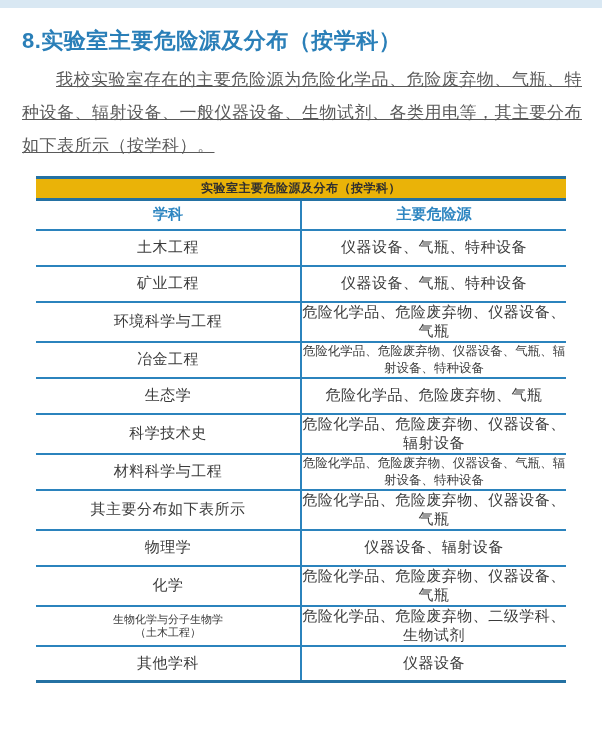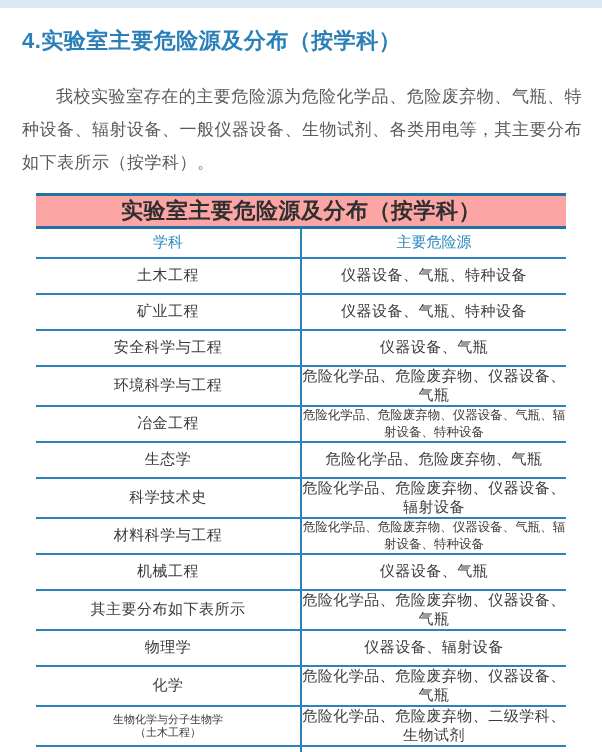--- a/index.html
+++ b/index.html
@@ -22,53 +22,54 @@
     background: #d9e8f3;
   }
   h1.doc-title {
     margin: 26px 20px 0 22px;
     font-size: 22px;
     font-weight: bold;
     color: #2a7fb8;
     letter-spacing: 0.5px;
   }
   p.intro {
-    margin: 24px 20px 0 22px;
+    margin: 7px 20px 0 22px;
     width: 560px;
     font-size: 17px;
     line-height: 33px;
     color: #5a5a5a;
     text-align: justify;
     text-indent: 2em;
     letter-spacing: 0.5px;
+    text-decoration: underline;
   }
   table.hazard {
     margin: 14px 0 0 36px;
     width: 530px;
     border-collapse: collapse;
     table-layout: fixed;
   }
   table.hazard th, table.hazard td {
     text-align: center;
     vertical-align: middle;
   }
   th.band {
     height: 22px;
-    background: #fca5a5;
+    background: #eab308;
     border-top: 3px solid #2471a3;
     border-bottom: 3px solid #2471a3;
-    font-size: 22px;
+    font-size: 12px;
     font-weight: bold;
     color: #2f2f2f;
     letter-spacing: 0.5px;
   }
   tr.colhead th {
     height: 30px;
     font-size: 15px;
-    font-weight: normal;
+    font-weight: bold;
     color: #2e86c1;
     border-bottom: 2px solid #2b83bd;
     background: #ffffff;
   }
   tr.colhead th:first-child,
   tbody td:first-child {
     width: 150px;
     border-right: 2px solid #2b83bd;
   }
   tbody td {
@@ -91,21 +92,21 @@
     font-weight: normal;
     letter-spacing: 0px;
   }
 </style>
 </head>
 <body>
 
 <div class="page">
   <div class="top-strip"></div>
 
-  <h1 class="doc-title">4.实验室主要危险源及分布（按学科）</h1>
+  <h1 class="doc-title">8.实验室主要危险源及分布（按学科）</h1>
 
   <p class="intro">我校实验室存在的主要危险源为危险化学品、危险废弃物、气瓶、特种设备、辐射设备、一般仪器设备、生物试剂、各类用电等，其主要分布如下表所示（按学科）。</p>
 
   <table class="hazard">
     <thead>
       <tr>
         <th colspan="2" class="band">实验室主要危险源及分布（按学科）</th>
       </tr>
       <tr class="colhead">
         <th>学科</th>
@@ -115,46 +116,38 @@
     <tbody id="table-body">
         <tr>
           <td>土木工程</td>
           <td>仪器设备、气瓶、特种设备</td>
         </tr>
         <tr>
           <td>矿业工程</td>
           <td>仪器设备、气瓶、特种设备</td>
         </tr>
         <tr>
-          <td>安全科学与工程</td>
-          <td>仪器设备、气瓶</td>
-        </tr>
-        <tr>
           <td>环境科学与工程</td>
           <td>危险化学品、危险废弃物、仪器设备、气瓶</td>
         </tr>
         <tr>
           <td>冶金工程</td>
           <td class="compact">危险化学品、危险废弃物、仪器设备、气瓶、辐射设备、特种设备</td>
         </tr>
         <tr>
           <td>生态学</td>
           <td>危险化学品、危险废弃物、气瓶</td>
         </tr>
         <tr>
           <td>科学技术史</td>
           <td>危险化学品、危险废弃物、仪器设备、辐射设备</td>
         </tr>
         <tr>
           <td>材料科学与工程</td>
           <td class="compact">危险化学品、危险废弃物、仪器设备、气瓶、辐射设备、特种设备</td>
-        </tr>
-        <tr>
-          <td>机械工程</td>
-          <td>仪器设备、气瓶</td>
         </tr>
         <tr>
           <td>其主要分布如下表所示</td>
           <td>危险化学品、危险废弃物、仪器设备、气瓶</td>
         </tr>
         <tr>
           <td>物理学</td>
           <td>仪器设备、辐射设备</td>
         </tr>
         <tr>

